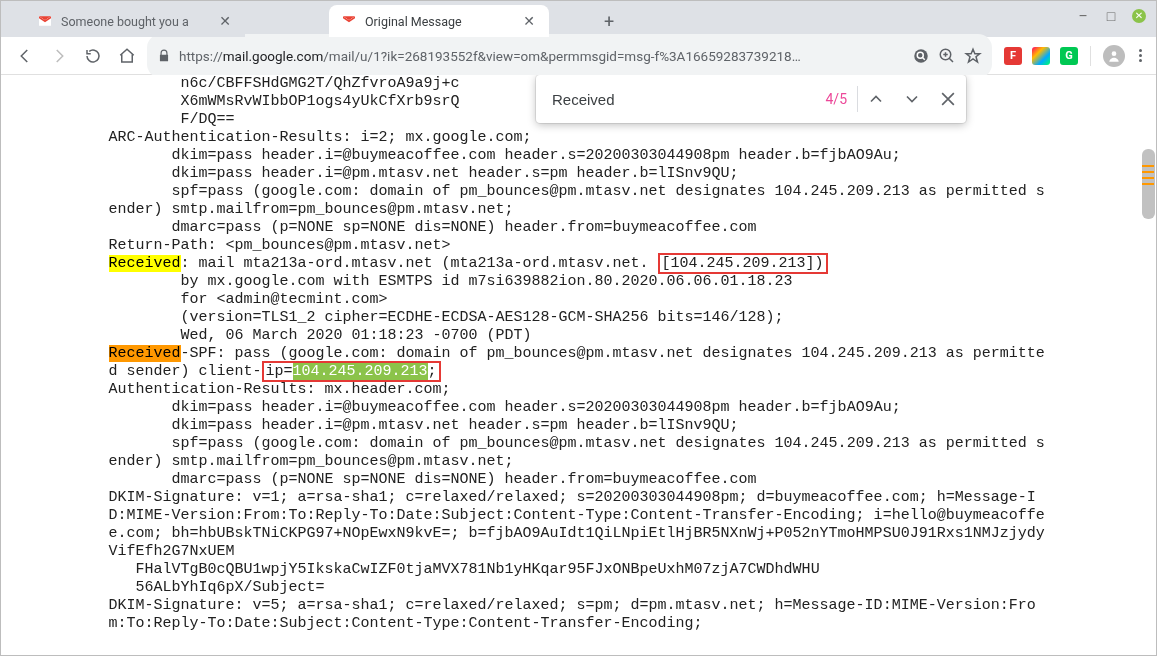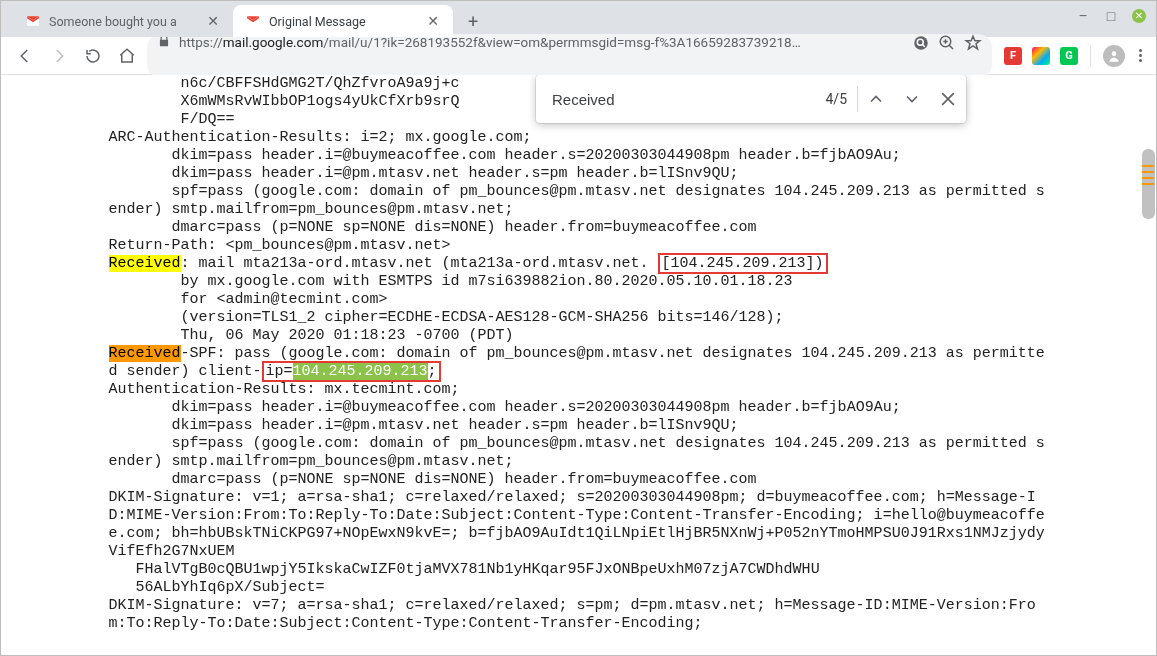--- a/index.html
+++ b/index.html
@@ -5,33 +5,33 @@
   * { box-sizing: border-box; }
   html, body { margin: 0; padding: 0; font-family: -apple-system, BlinkMacSystemFont, "Segoe UI", Roboto, sans-serif; font-size: 13px; color: #3c4043; background: #fff; height: 656px; overflow: hidden; }
   .window { width: 1157px; height: 656px; border: 1px solid #bdbdbd; position: relative; background: #fff; }
 
   
   .win-controls { position: absolute; top: 8px; right: 10px; display: flex; gap: 12px; align-items: center; z-index: 50; width: 70px; justify-content: space-between;}
   .wc { width: 14px; height: 14px; display: inline-flex; align-items: center; justify-content: center; color:#6b6b6b; font-size:14px;}
   .wc.close { width:14px; height:14px; border-radius:50%; background:#8bc34a; color:#fff; font-size:10px; line-height:14px;}
 
   
-  .tabstrip { height: 36px; background: #dee1e6; display: flex; align-items: flex-end; padding-left: 12px; padding-right:90px; }
+  .tabstrip { height: 36px; background: #dee1e6; display: flex; align-items: flex-end; padding-left: 24px; padding-right:90px;gap:40px; }
   .tab { height: 32px; background: #dee1e6; display: flex; align-items: center; gap: 8px; padding: 0 12px; border-top-left-radius: 8px; border-top-right-radius: 8px; min-width: 220px; max-width:230px; font-size: 12.5px; color: #5f6368; position: relative; }
-  .tab.active { background: #fff; color:#3c4043; }
+  .tab.active { background: #fff; color:#3c4043;margin-left:44px; }
   .tab .favicon { width:16px; height:16px; flex:none; }
   .tab .title { flex: 1; white-space: nowrap; overflow: hidden; text-overflow: ellipsis; }
   .tab .tabclose { width:16px; height:16px; display:inline-flex; align-items:center; justify-content:center; font-size:14px; color:#5f6368; }
   .newtab { width:28px; height:28px; display:flex; align-items:center; justify-content:center; font-size:18px; color:#5f6368; margin-left:6px; margin-bottom:2px;}
 
   
   .toolbar { height: 38px; display: flex; align-items: center; gap: 6px; padding: 0 10px; background:#fff; border-bottom: 1px solid #e0e0e0;}
   .tbtn { width:28px; height:28px; border-radius:50%; display:inline-flex; align-items:center; justify-content:center; color:#5f6368; }
   .tbtn svg { width:18px; height:18px; }
-  .omnibox { flex:1; height:44px; background:#f1f3f4; border-radius:14px; display:flex; align-items:flex-start; padding:0 10px; gap:8px; font-size:13.5px; color:#5f6368; overflow:hidden;}
+  .omnibox { flex:1; height:44px; background:#f1f3f4; border-radius:14px; display:flex; align-items:center; padding:0 10px; gap:8px; font-size:13.5px; color:#5f6368; overflow:hidden;}
   .omnibox .lock { color:#5f6368; flex:none;}
   .omnibox .url { white-space:nowrap; overflow:hidden; text-overflow:ellipsis; flex:1; }
   .omnibox .url .host { color:#202124; }
   .ext-icons { display:flex; align-items:center; gap:10px; padding-left:6px;}
   .ext { width:18px; height:18px; border-radius:3px; display:inline-flex; align-items:center; justify-content:center; font-size:11px; font-weight:bold; color:#fff;}
   .sep { width:1px; height:20px; background:#e0e0e0; margin:0 2px;}
   .avatar { width:22px; height:22px; border-radius:50%; background:#bdbdbd; display:inline-flex; align-items:center; justify-content:center;}
   .kebab { display:flex; flex-direction:column; gap:2px; padding:4px;}
   .kebab span{ width:3px; height:3px; background:#5f6368; border-radius:50%;}
 
@@ -42,21 +42,21 @@
   pre.msg { font-family: Menlo, Consolas, "Liberation Mono", monospace; font-size: 15px; line-height: 18px; color:#212121; white-space: pre-wrap; word-break: break-all; margin:0; }
   .hl-yellow { background:#ffff00; color:#000; }
   .hl-orange { background:#ff9800; color:#000; }
   .hl-green { background:#8bc34a; color:#fff;font-family:Liberation Mono, monospace; }
   .box-red { border:2px solid #e53935; padding:0 2px; }
 
   
   .findbar { position:absolute; top:0; right:190px; width:430px; height:48px; background:#fff; box-shadow: 0 2px 8px rgba(0,0,0,.25), 0 0 0 1px rgba(0,0,0,.08); display:flex; align-items:center; border-radius:4px; z-index:40; }
   .findbar .fld { flex:1; padding:0 14px; font-size:15px; color:#3c4043; }
   .findbar input { border:none; outline:none; font-size:15px; color:#3c4043; width:100%; background:transparent;}
-  .findbar .count { color:#404040; font-size:14px; padding-right:10px;}
+  .findbar .count { color:#ec4899; font-size:14px; padding-right:10px;}
   .findbar .vsep { width:1px; height:26px; background:#dadce0; }
   .findbar .iconbtn { width:36px; height:36px; display:inline-flex; align-items:center; justify-content:center; color:#5f6368; }
   .findbar .iconbtn svg { width:20px; height:20px; stroke:#5f6368; }
 
   
   .scroll-marks { position:absolute; top:90px; right:2px; width:12px; }
   .scroll-marks .m { height:2px; background:#ff9800; margin-bottom:4px;}
   .scroll-thumb { position:absolute; right:1px; top:74px; width:13px; height:70px; background:#c1c1c1; border-radius:6px;}
 
   
@@ -187,34 +187,34 @@
 <pre class="msg"><span>        n6c/CBFFSHdGMG2T/QhZfvroA9a9j+c</span>
 <span>        X6mWMsRvWIbbOP1ogs4yUkCfXrb9srQ</span>
 <span>        F/DQ==</span>
 <span>ARC-Authentication-Results: i=2; mx.google.com;</span>
 <span>       dkim=pass header.i=@buymeacoffee.com header.s=20200303044908pm header.b=fjbAO9Au;</span>
 <span>       dkim=pass header.i=@pm.mtasv.net header.s=pm header.b=lISnv9QU;</span>
 <span>       spf=pass (google.com: domain of pm_bounces@pm.mtasv.net designates 104.245.209.213 as permitted sender) smtp.mailfrom=pm_bounces@pm.mtasv.net;</span>
 <span>       dmarc=pass (p=NONE sp=NONE dis=NONE) header.from=buymeacoffee.com</span>
 <span>Return-Path: &lt;pm_bounces@pm.mtasv.net&gt;</span>
 <span class="hl-yellow">Received</span><span>: mail mta213a-ord.mtasv.net (mta213a-ord.mtasv.net. </span><span class="box-red">[104.245.209.213])</span>
-<span>        by mx.google.com with ESMTPS id m7si639882ion.80.2020.05.10.01.18.23</span>
+<span>        by mx.google.com with ESMTPS id m7si639882ion.80.2020.06.06.01.18.23</span>
 <span>        for &lt;admin@tecmint.com&gt;</span>
 <span>        (version=TLS1_2 cipher=ECDHE-ECDSA-AES128-GCM-SHA256 bits=146/128);</span>
-<span>        Thu, 06 May 2020 01:18:23 -0700 (PDT)</span>
+<span>        Wed, 06 March 2020 01:18:23 -0700 (PDT)</span>
 <span class="hl-orange">Received</span><span>-SPF: pass (google.com: domain of pm_bounces@pm.mtasv.net designates 104.245.209.213 as permitted sender) client-</span><span class="box-red"><span>ip=</span><span class="hl-green">104.245.209.213</span><span>;</span></span>
-<span>Authentication-Results: mx.tecmint.com;</span>
+<span>Authentication-Results: mx.header.com;</span>
 <span>       dkim=pass header.i=@buymeacoffee.com header.s=20200303044908pm header.b=fjbAO9Au;</span>
 <span>       dkim=pass header.i=@pm.mtasv.net header.s=pm header.b=lISnv9QU;</span>
 <span>       spf=pass (google.com: domain of pm_bounces@pm.mtasv.net designates 104.245.209.213 as permitted sender) smtp.mailfrom=pm_bounces@pm.mtasv.net;</span>
 <span>       dmarc=pass (p=NONE sp=NONE dis=NONE) header.from=buymeacoffee.com</span>
 <span>DKIM-Signature: v=1; a=rsa-sha1; c=relaxed/relaxed; s=20200303044908pm; d=buymeacoffee.com; h=Message-ID:MIME-Version:From:To:Reply-To:Date:Subject:Content-Type:Content-Transfer-Encoding; i=hello@buymeacoffee.com; bh=hbUBskTNiCKPG97+NOpEwxN9kvE=; b=fjbAO9AuIdt1QiLNpiEtlHjBR5NXnWj+P052nYTmoHMPSU0J91Rxs1NMJzjydyVifEfh2G7NxUEM</span>
 <span>   FHalVTgB0cQBU1wpjY5IkskaCwIZF0tjaMVX781Nb1yHKqar95FJxONBpeUxhM07zjA7CWDhdWHU</span>
 <span>   56ALbYhIq6pX/Subject=</span>
-<span>DKIM-Signature: v=7; a=rsa-sha1; c=relaxed/relaxed; s=pm; d=pm.mtasv.net; h=Message-ID:MIME-Version:From:To:Reply-To:Date:Subject:Content-Type:Content-Transfer-Encoding;</span>
+<span>DKIM-Signature: v=5; a=rsa-sha1; c=relaxed/relaxed; s=pm; d=pm.mtasv.net; h=Message-ID:MIME-Version:From:To:Reply-To:Date:Subject:Content-Type:Content-Transfer-Encoding;</span>
 </pre>
       </div>
     </div>
 
     <div class="scroll-thumb"></div>
     <div class="scroll-marks">
       <div class="m"></div>
         <div class="m"></div>
         <div class="m"></div>
         <div class="m"></div>

